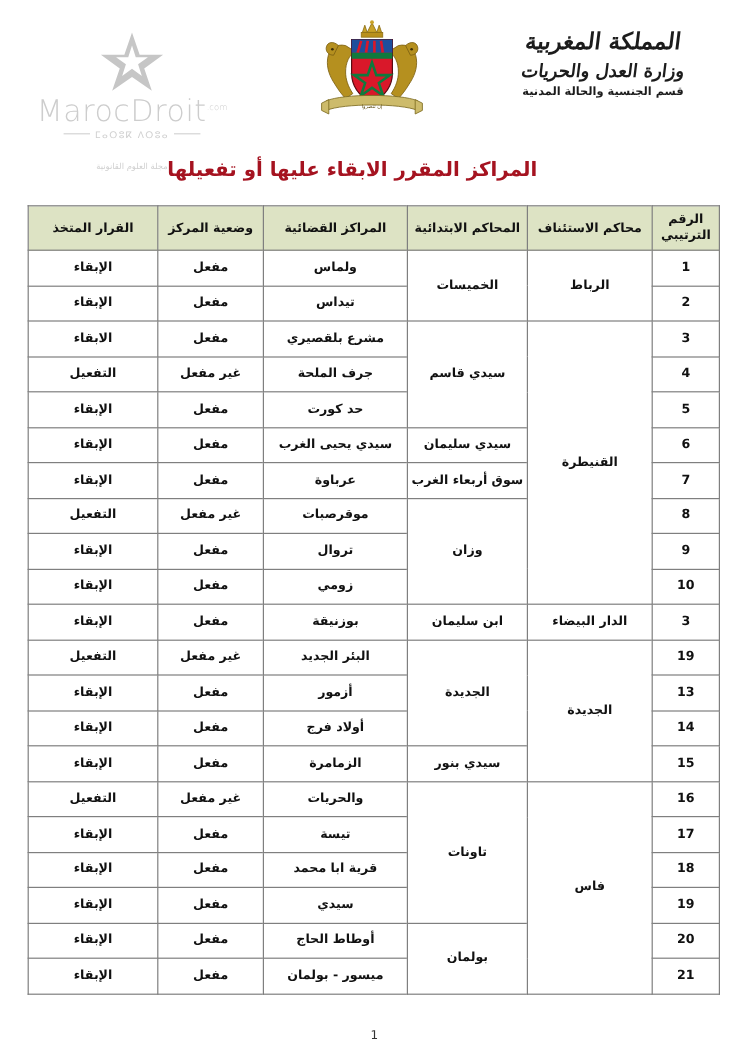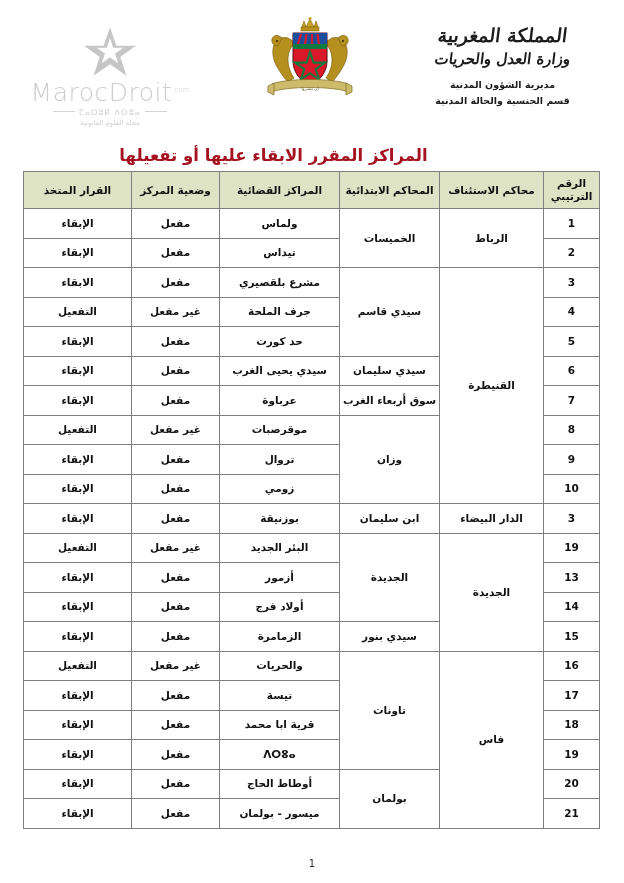--- a/index.html
+++ b/index.html
@@ -62,21 +62,21 @@
     display: inline-block;
     width: 22px;
     height: 1px;
     background: #d4d4d4;
     vertical-align: 3px;
     margin: 0 4px;
   }
   .logo-sub-ar {
     font-size: 7px;
     color: #d0d0d0;
-    margin-top: 2px;
+    margin-top: 18px;
     direction: rtl;
   }
 
   
   .emblem {
     position: absolute;
     left: 258px;
     top: 16px;
     width: 104px;
     height: 88px;
@@ -116,30 +116,31 @@
     font-weight: 700;
     line-height: 1.65;
     margin-top: 8px;
     white-space: nowrap;
   }
   .ministry-line.second { margin-top: 0; }
 
   
   .doc-title {
     position: absolute;
-    top: 146px;
+    top: 132px;
     left: 0;
     width: 547px;
     text-align: center;
     direction: rtl;
     color: #a51320;
     font-size: 16.5px;
     font-weight: 700;
     font-family: "DejaVu Sans", "Liberation Sans", sans-serif;
     letter-spacing: -0.2px;
+    padding-left: 20px;
   }
 
   
   .table-wrap {
     position: absolute;
     top: 171px;
     left: 24px;
     width: 576px;
   }
   table.centers-table {
@@ -254,21 +255,20 @@
         <path d="M10 70 L16 67 L16 79 L10 76 Z"></path>
         <path d="M94 70 L88 67 L88 79 L94 76 Z"></path>
       </g>
       <text x="52" y="74" text-anchor="middle" font-size="4.2" fill="#5a4a10" font-family="DejaVu Sans, sans-serif">إن تنصروا</text>
     </svg>
   </div>
 
   <div class="ministry-block">
     <div class="ministry-calligraphy-1">المملكة المغربية</div>
     <div class="ministry-calligraphy-2">وزارة العدل والحريات</div>
-    <div class="ministry-line">مديرية الشؤون المدنية</div>
     <div class="ministry-line second">قسم الجنسية والحالة المدنية</div>
   </div>
 </div>
 
 <div class="doc-title">المراكز المقرر الابقاء عليها أو تفعيلها</div>
 
 <div class="table-wrap">
   <table class="centers-table">
     <colgroup>
       <col class="c-num">
@@ -406,21 +406,21 @@
           <td>الإبقاء</td>
         </tr>
         <tr>
           <td class="num-cell">18</td>
           <td>قرية ابا محمد</td>
           <td>مفعل</td>
           <td>الإبقاء</td>
         </tr>
         <tr>
           <td class="num-cell">19</td>
-          <td>ⴷⵔⵓⴰ</td>
+          <td>سيدي</td>
           <td>مفعل</td>
           <td>الإبقاء</td>
         </tr>
         <tr>
           <td class="num-cell">20</td>
           <td rowspan="2">بولمان</td>
           <td>أوطاط الحاج</td>
           <td>مفعل</td>
           <td>الإبقاء</td>
         </tr>

